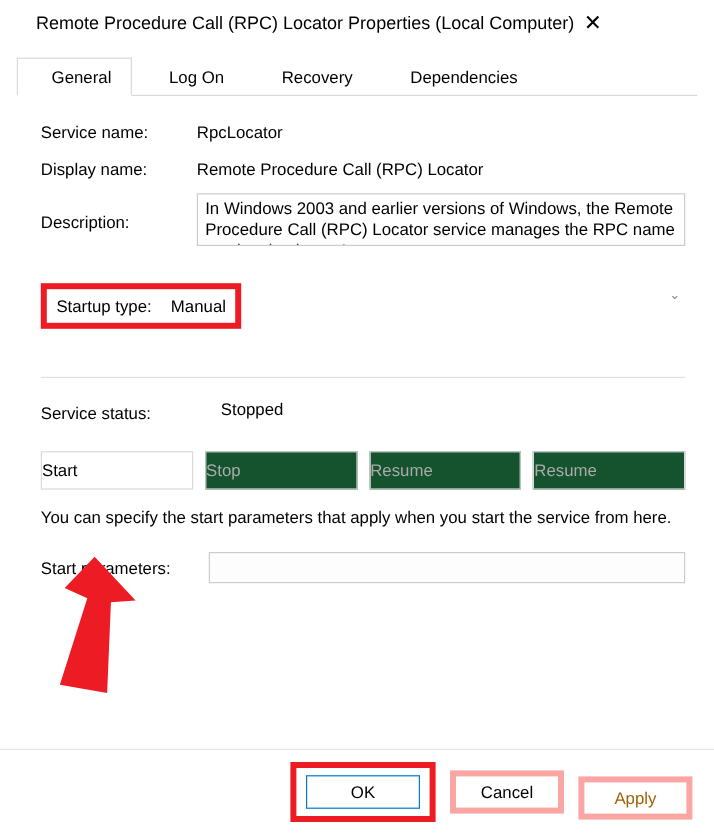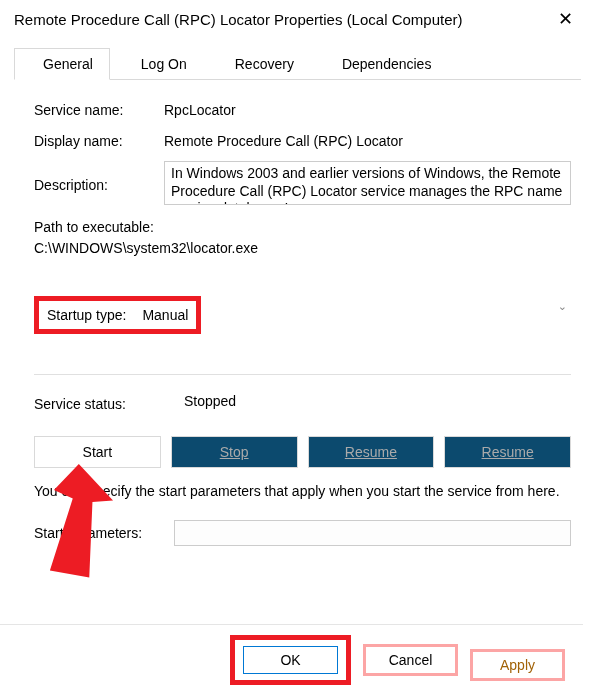--- a/index.html
+++ b/index.html
@@ -10,23 +10,22 @@
     width: 595px;
     height: 695px;
     overflow: hidden;
     position: relative;
     font-size: 14px;
     color: #000;
   }
   .titlebar {
     display: flex;
     align-items: center;
-    justify-content: space-between;
-    padding: 8px 14px 8px 14px;
-    gap: 40px;
+    justify-content: flex-start;
+    padding: 8px 14px 8px 30px;
   }
   .titlebar-title { font-size: 15px; }
   .close-x { font-size: 18px; font-family: Arial; padding: 0 8px; }
   .tabstrip {
     display: flex;
     padding: 10px 14px 0 14px;
   }
   .tab {
     padding: 7px 16px 7px 28px;
     font-size: 14px;
@@ -99,50 +98,50 @@
   .btn-row {
     display: flex;
     gap: 10px;
     margin-bottom: 14px;
   }
   .svc-btn {
     flex: 1;
     border: 1px solid #d9d9d9;
     background: #fff;
     padding: 7px 0;
-    text-align: center;
-    font-size: 14px;
-  }
-  .svc-btn.disabled { color: #aaa; background: #0c4a6e; text-decoration: underline; }
+    text-align: left;
+    font-size: 14px;
+  }
+  .svc-btn.disabled { color: #aaa; background: #14532d; }
   .hint { margin: 10px 0 18px 0; line-height: 1.4; }
   .params-row { display: flex; align-items: center; margin-bottom: 20px; }
   .params-row .lbl2 { width: 140px; }
   .params-input {
     flex: 1;
     border: 1px solid #ccc;
     height: 26px;
     background: #fdfdfd;
     padding: 2px 4px;
   }
   .bottom-bar {
     border-top: 1px solid #e5e5e5;
     display: flex;
     justify-content: flex-end;
     align-items: center;
     gap: 12px;
     padding: 10px 18px 10px 0;
     position: absolute;
-    bottom: 0; left: 0; right: 12px;
+    bottom: 0; left: 0; right: 0;
     background: #fff;
   }
   .dlg-btn {
     width: 95px;
     text-align: center;
     padding: 5px 0;
-    border: 3px solid #fca5a5;
+    border: 5px solid #fca5a5;
     font-size: 14px;
     background: #fff;
   }
   .dlg-btn.default { border: 1px solid #0078d4; }
   .dlg-btn.disabled { color: #a16207; margin-top: 10px; }
   .ok-wrap {
     border: 5px solid #ed1c24;
     padding: 6px 8px;
     display: inline-flex;
     align-items: center;
@@ -181,24 +180,20 @@
   <div class="row">
     <div class="lbl">Display name:</div>
     <div class="val">Remote Procedure Call (RPC) Locator</div>
   </div>
 
   <div class="row">
     <div class="lbl">Description:</div>
     <div class="desc-box">In Windows 2003 and earlier versions of Windows, the Remote Procedure Call (RPC) Locator service manages the RPC name service database. In</div>
   </div>
 
-  <div class="path-block">
-    <div>Path to executable:</div>
-    <div>C:\WINDOWS\system32\locator.exe</div>
-  </div>
 
   <div class="startup-row">
     <div class="red-wrap">
       <div class="startup-label-box">Startup type:</div>
       <div class="startup-val-box">Manual</div>
     </div>
     <div class="startup-select">
       <span>⌄</span>
     </div>
   </div>

